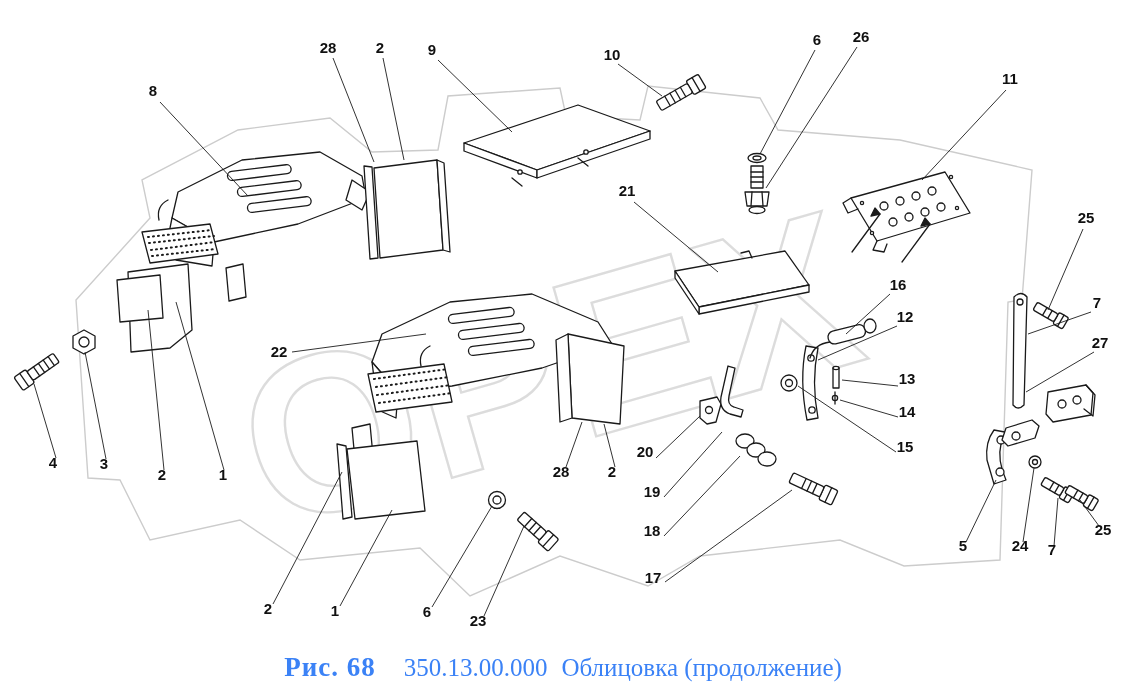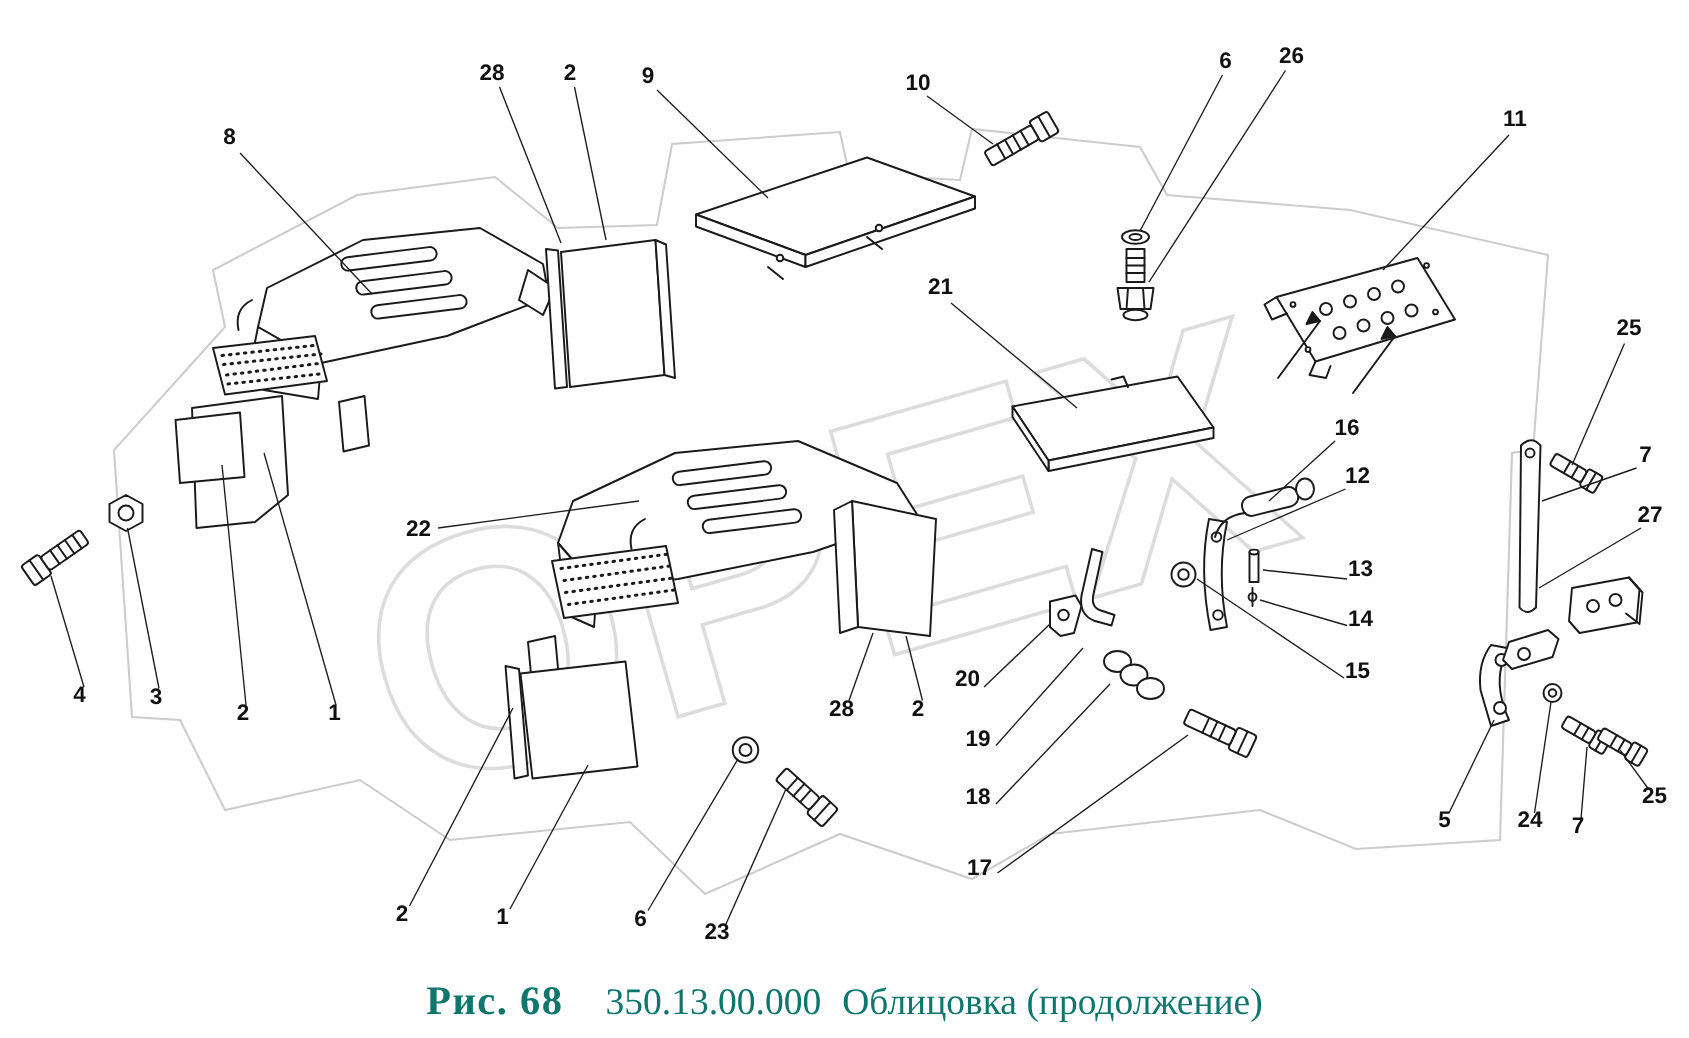--- a/index.html
+++ b/index.html
@@ -2,21 +2,21 @@
 <html><head>
 <meta charset="utf-8">
 <style>
   html,body{margin:0;padding:0;background:#ffffff;}
   .page{position:relative;width:1126px;height:692px;background:#fff;overflow:hidden;
         font-family:"Liberation Serif",serif;}
   .page svg{position:absolute;left:0;top:0;}
   #leader-lines line{stroke:#1c1c1c;stroke-width:0.9;}
   #callout-labels text{font-family:"Liberation Sans",sans-serif;font-weight:bold;
         font-size:15px;fill:#101010;text-anchor:middle;}
-  .caption{position:absolute;left:0;right:0;bottom:9px;text-align:center;color:#0f766e;
+  .caption{position:absolute;left:0;right:0;bottom:9px;text-align:center;color:#3b82f6;
         white-space:nowrap;}
   .caption .fig{font-weight:bold;font-size:27px;letter-spacing:1px;margin-right:28px;}
   .caption .num{font-size:25px;margin-right:14px;}
   .caption .title{font-size:25px;}
 </style>
 </head>
 <body>
 
 <div class="page">
   <svg viewBox="0 0 1126 692" width="1126" height="692" xmlns="http://www.w3.org/2000/svg">

